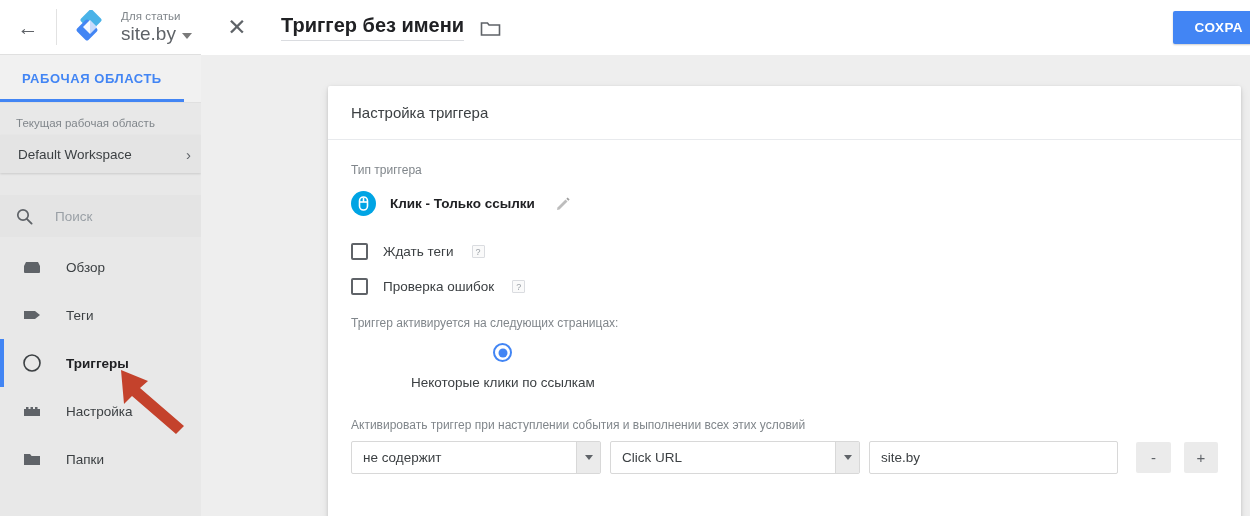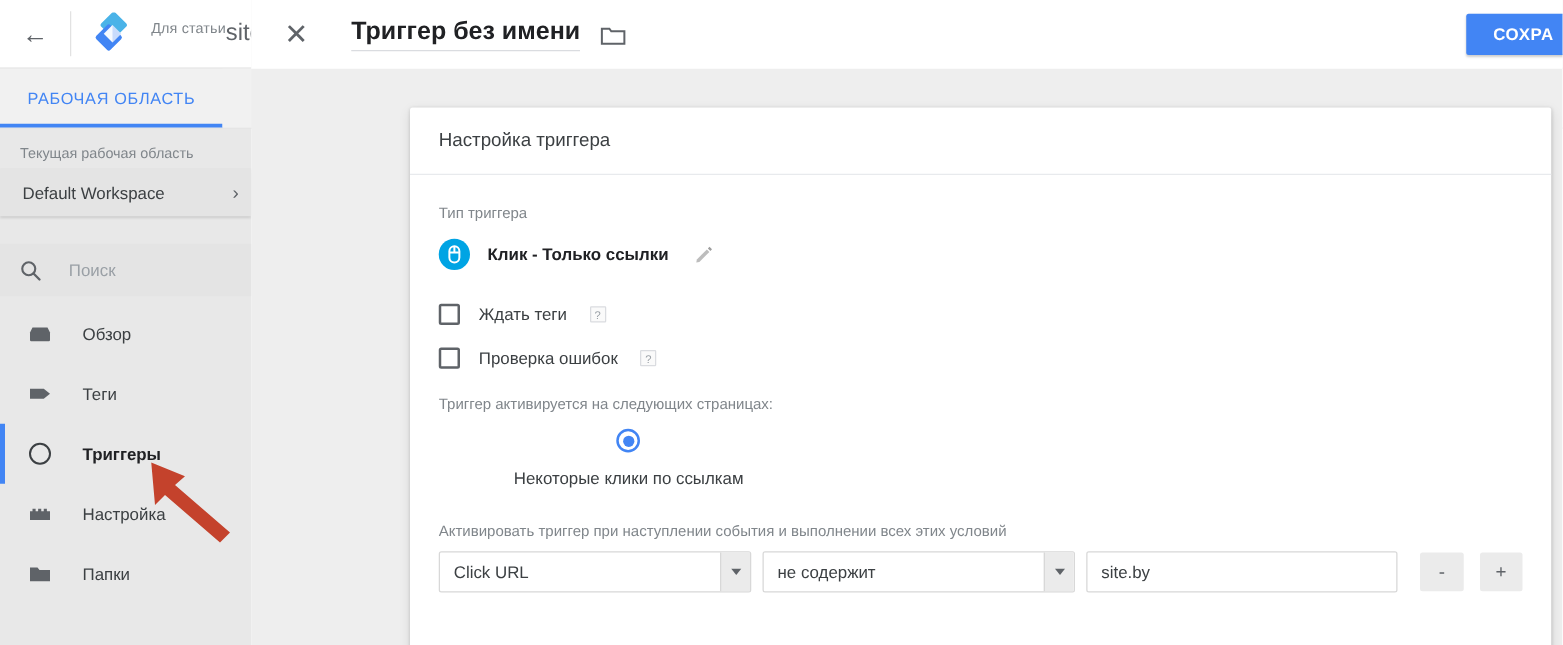--- a/index.html
+++ b/index.html
@@ -23,38 +23,38 @@
     display:flex; align-items:center;
   }
   .back-btn {
     width:56px; height:55px; display:flex; align-items:center; justify-content:center;
     cursor:pointer;
   }
   .back-arrow { font-size:21px; color:#5f6368; line-height:1; }
   .topbar-divider { width:1px; height:36px; background:#e2e2e2; }
   .brand { display:flex; align-items:center; padding-left:16px; }
   .gtm-logo { width:34px; height:34px; position:relative; }
-  .account-block { margin-left:14px; display:flex; flex-direction:row; justify-content:center; }
+  .account-block { margin-left:14px; display:flex; flex-direction:column; justify-content:center; }
   .account-label { font-size:11.5px; color:#80868b; line-height:14px; letter-spacing:.1px; }
   .container-row { display:flex; align-items:center; gap:6px; }
   .container-name { font-size:19px; color:#5f6368; line-height:22px; }
   .caret-down {
     width:0;height:0;border-left:5px solid transparent;border-right:5px solid transparent;
     border-top:6px solid #7a7a7a; margin-top:3px;
   }
 
   
   .tabs-row {
     position:absolute; left:0; top:55px; width:1250px; height:48px;
     background:#f1f1f1; border-bottom:1px solid #e0e0e0;
     display:flex; align-items:stretch;
   }
   .tab {
     display:flex; align-items:center; justify-content:flex-end;
-    padding:4px 22px; font-size:13px; font-weight:normal; letter-spacing:.55px;
+    padding:4px 22px; font-size:13px; font-weight:bold; letter-spacing:.55px;
     color:#5f6368; cursor:pointer; position:relative;
   }
   .tab.active { color:#4285f4; }
   .tab.active::after {
     content:""; position:absolute; left:0; right:0; bottom:0; height:3px; background:#4285f4;
   }
   .tab.second { background:#f1f1f1; }
 
   
   .leftnav {
@@ -365,28 +365,28 @@
         <div class="radio-row">
           <div class="radio-opt second">
             <span class="radio checked"></span>
             <span class="radio-label">Некоторые клики по ссылкам</span>
           </div>
         </div>
 
         <div class="cond-label">Активировать триггер при наступлении события и выполнении всех этих условий</div>
 
         <div class="cond-row">
-          <div class="select var">
-            <span class="sel-text">Click URL</span>
+          <div class="select op">
+            <span class="sel-text">не содержит</span>
             <span class="sel-arrow">
                 <span class="sel-chev"></span>
               </span>
           </div>
-          <div class="select op">
-            <span class="sel-text">не содержит</span>
+          <div class="select var">
+            <span class="sel-text">Click URL</span>
             <span class="sel-arrow">
                 <span class="sel-chev"></span>
               </span>
           </div>
           <input class="text-input" value="site.by" style="">
           <button class="mini-btn minus">-</button>
           <button class="mini-btn plus">+</button>
         </div>
 
       </div>

